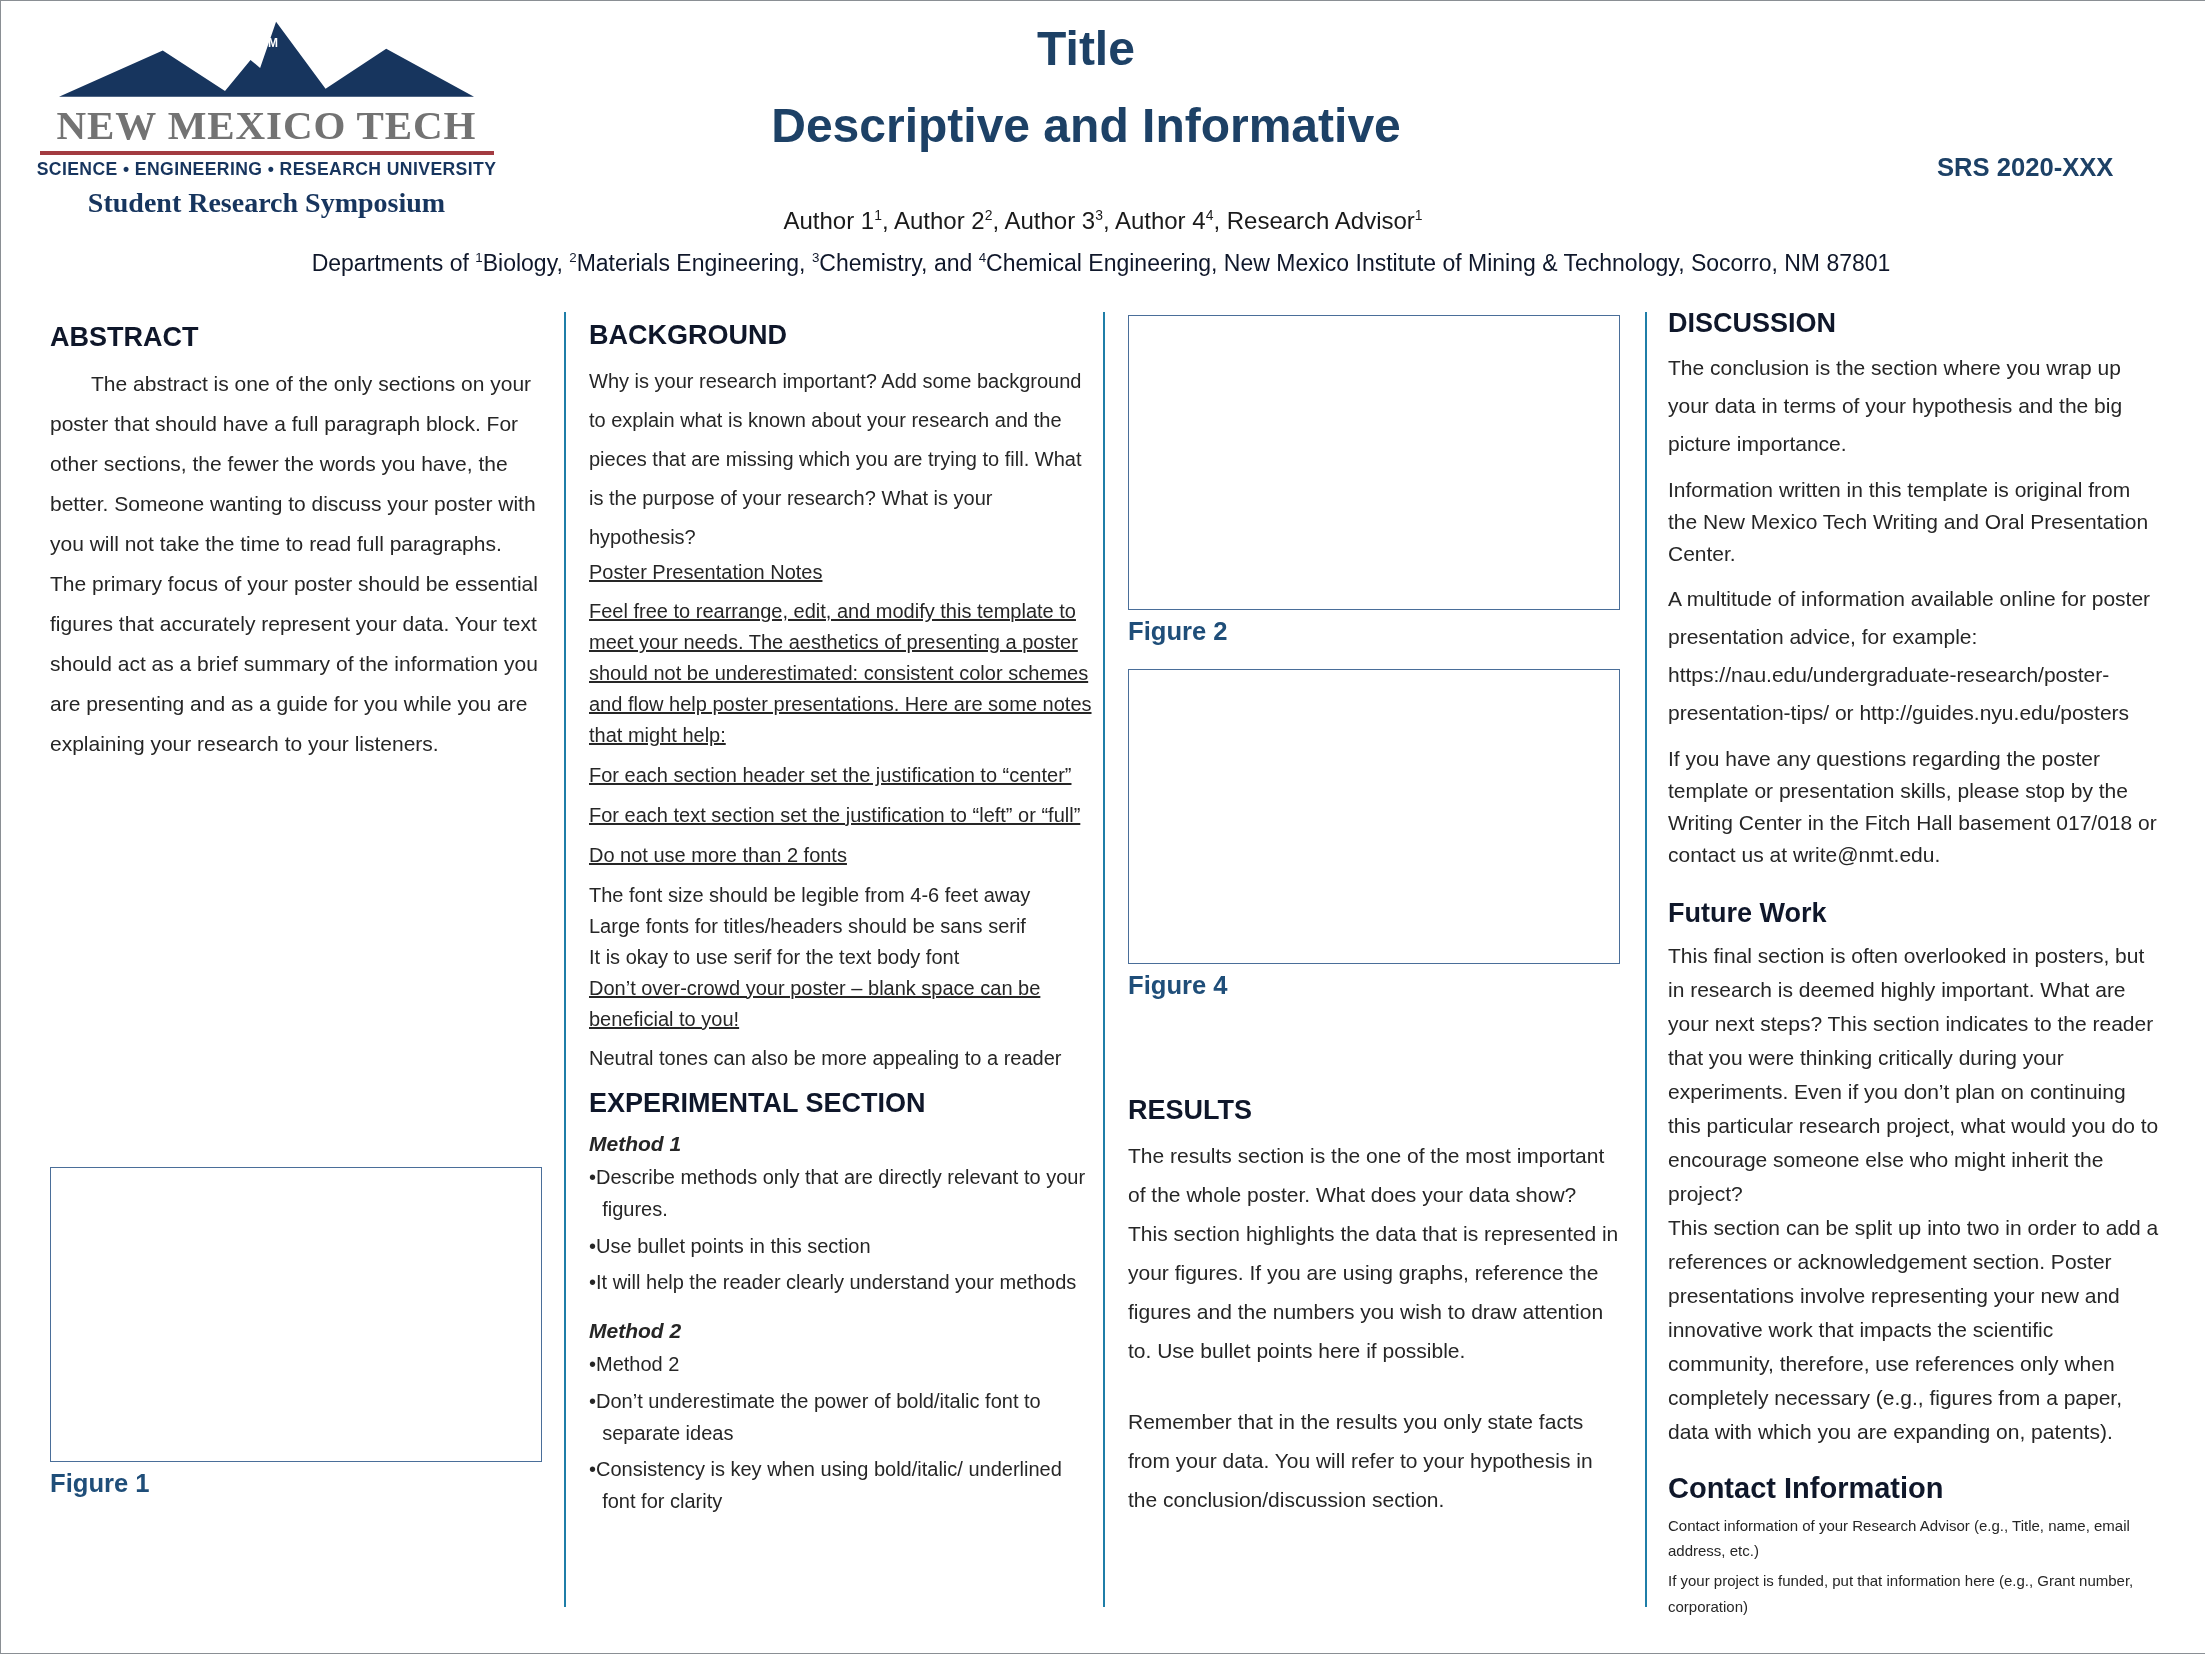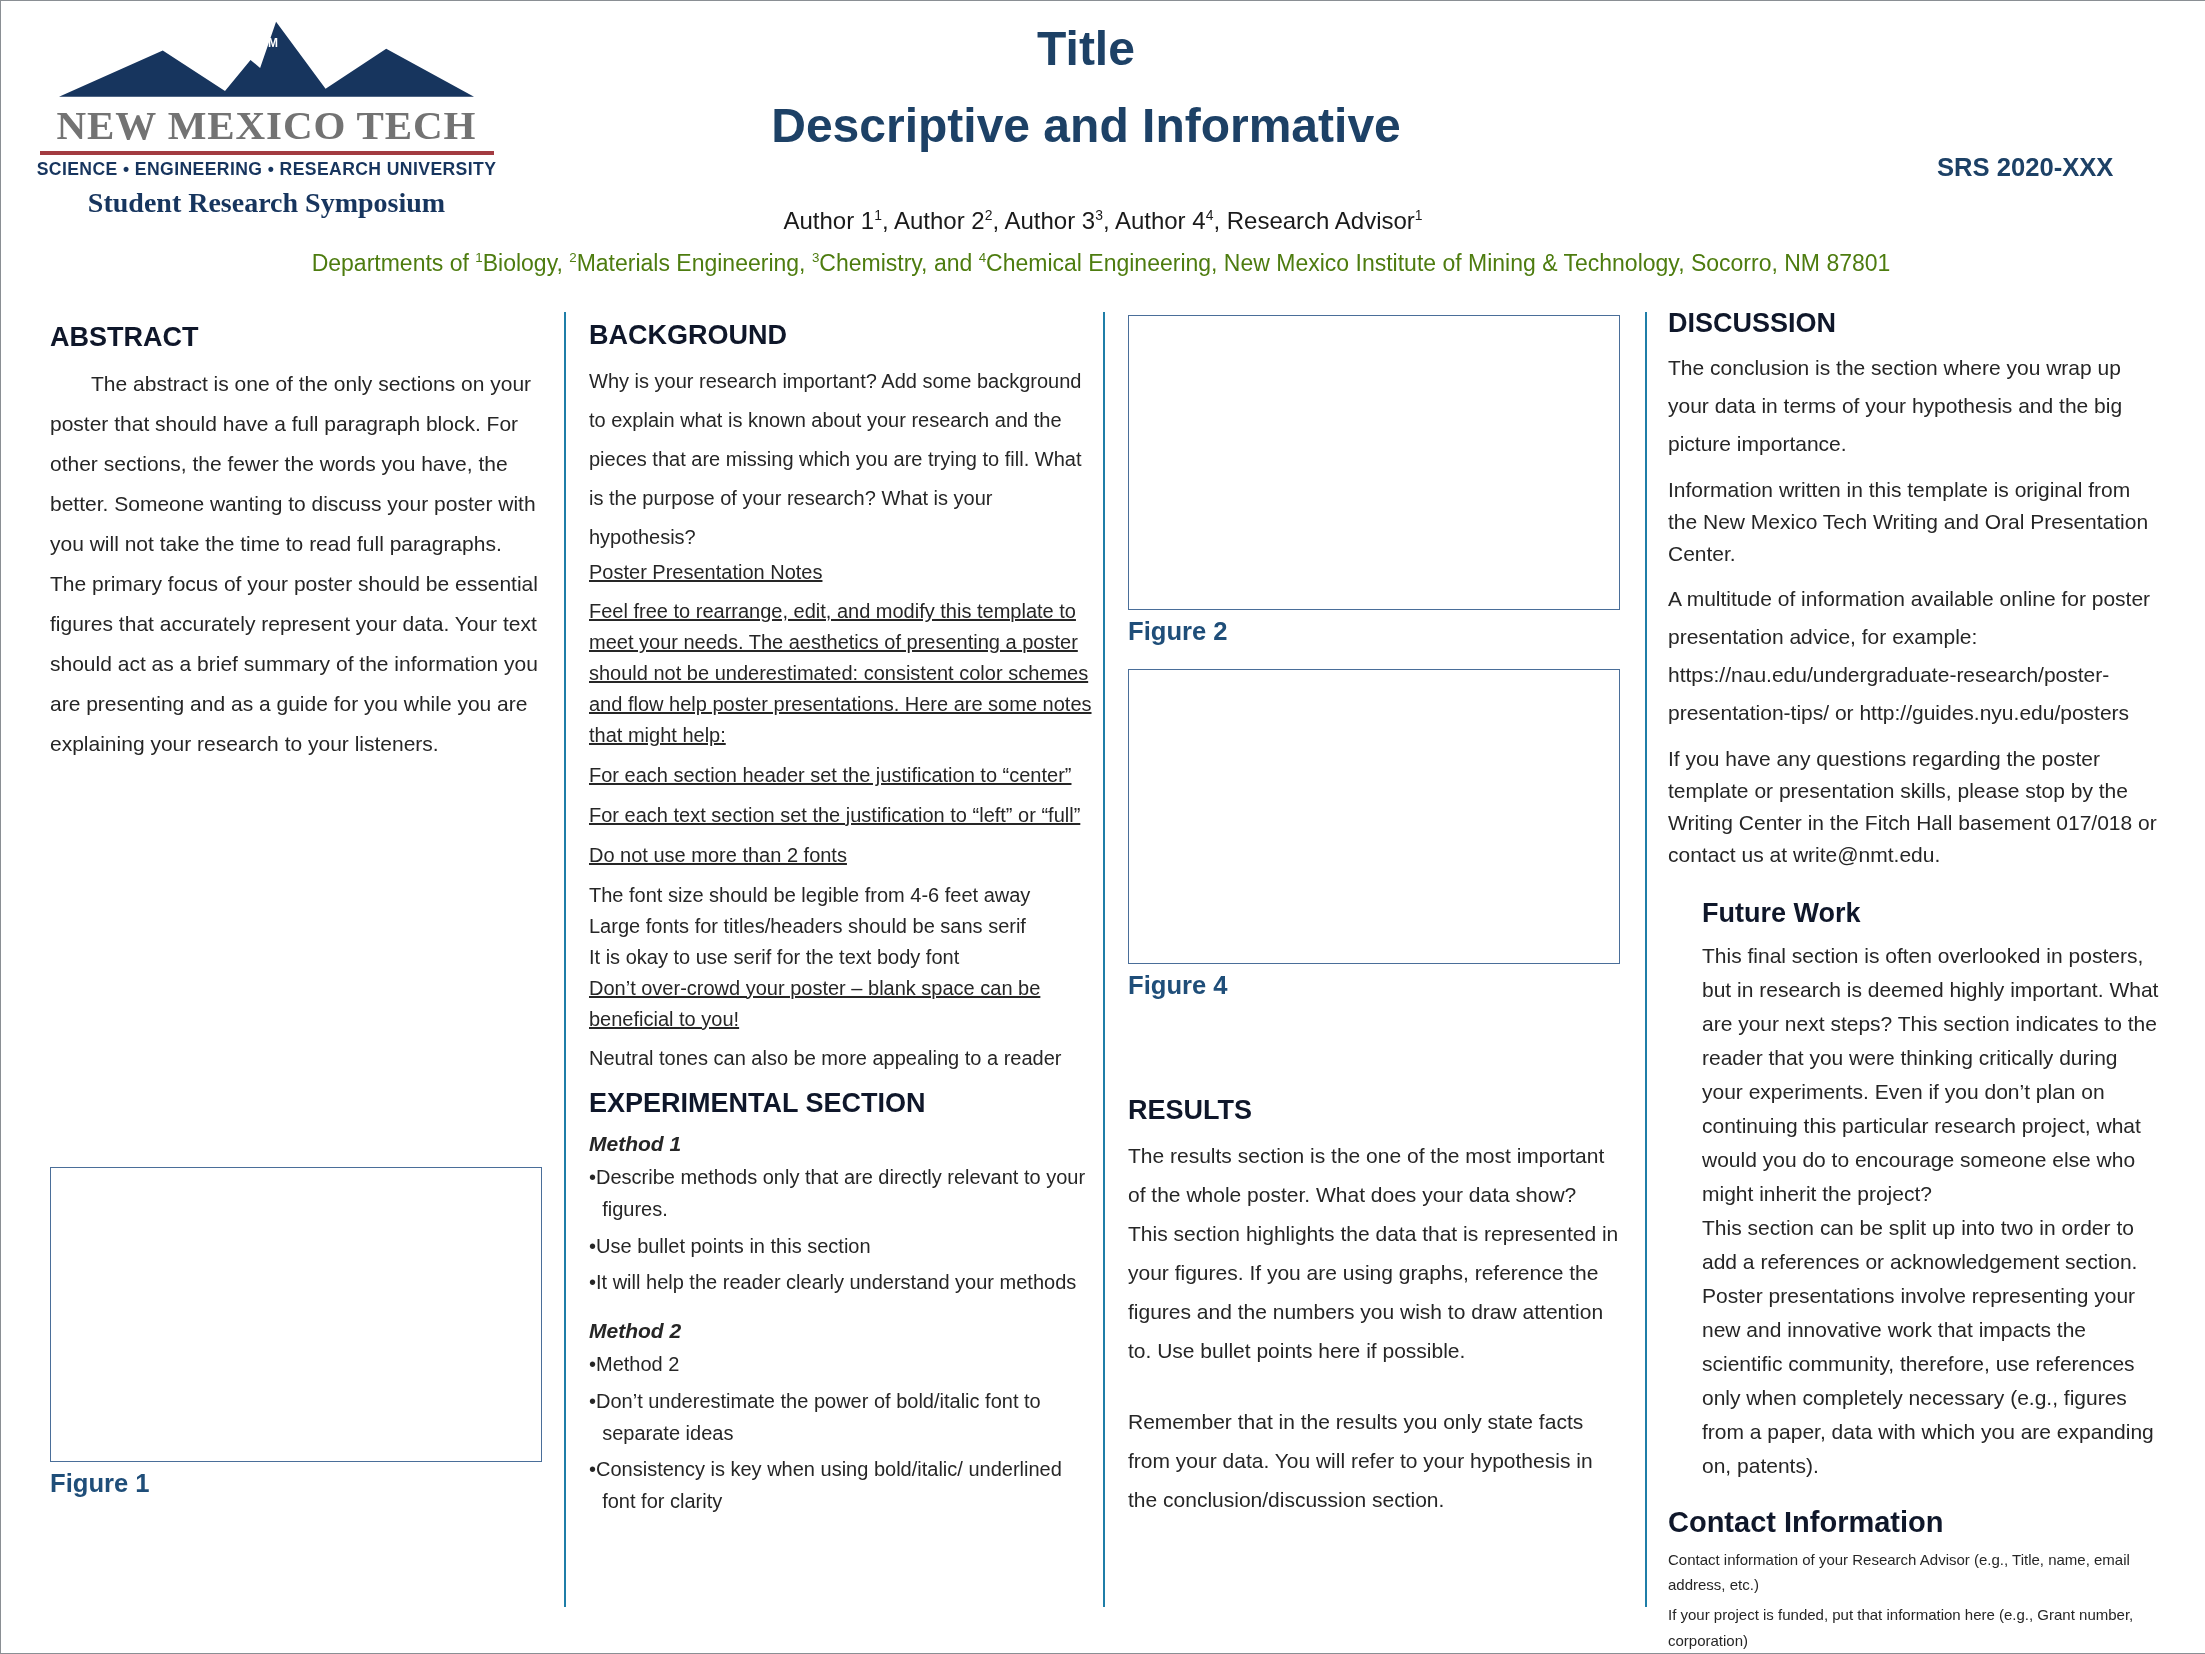--- a/index.html
+++ b/index.html
@@ -19,21 +19,21 @@
     color:#17355e;margin-top:7px;}
   .title-block{position:absolute;left:547px;top:23px;width:1076px;text-align:center;
     color:#1d4166;font-weight:700;}
   .title-l1{font-size:48px;line-height:1.05;}
   .title-l2{font-size:48px;line-height:1.05;margin-top:26.5px;}
   .srs{position:absolute;left:1936px;top:152px;width:238px;font-weight:700;
     font-size:25.6px;color:#1d4166;}
   .authors{position:absolute;left:0;right:0;top:206px;text-align:center;
     font-size:24px;color:#1a1a1a;}
   .departments{position:absolute;left:0;right:4px;top:249px;text-align:center;
-    font-size:23px;color:#4d7c0f;}
+    font-size:23px;color:#0f172a;}
   sup{font-size:.58em;vertical-align:super;line-height:0;}
   
   .vdiv{position:absolute;top:311px;height:1295px;width:1.8px;background:#1f7ea8;}
   
   .col{position:absolute;top:296px;box-sizing:border-box;}
   #col1{left:49px;width:492px;height:1350px;padding-top:25px;}
   #col2{left:588px;width:507px;height:1350px;padding-top:23px;}
   #col3{left:1127px;width:492px;height:1350px;}
   #col4{left:1667px;width:491px;height:1354px;padding-top:10.6px;}
   .sec-h{color:#0f172a;font-weight:700;font-size:27px;margin:0 0 10.6px 0;line-height:1.15;}
@@ -56,21 +56,21 @@
   .fig2wrap{margin-top:17.6px;}
   .fig4wrap{margin-top:23px;}
   .results{margin-top:95px;}
   .res-p{font-size:21px;line-height:39px;margin:0;}
   .res-p + .res-p{margin-top:32px;}
   
   .d-p{font-size:21px;margin:0 0 10.6px 0;}
   .lh-wide{line-height:38px;}
   .lh-tight{line-height:32px;}
   .ulink{}
-  .fw{margin-top:26.5px;margin-left:34px;}
+  .fw{margin-top:26.5px;}
   .fw-p{font-size:21px;line-height:34px;margin:0;}
   .contact{margin-top:23px;}
   .contact-h{font-size:29px;margin-bottom:7px;}
   .c-line{font-size:15px;line-height:25.6px;margin:0 0 4.4px 0;}
   .c-foot{font-size:14px;line-height:19.4px;margin:39px 0 0 0;}
 </style>
 </head>
 <body>
 
 <div class="poster">

